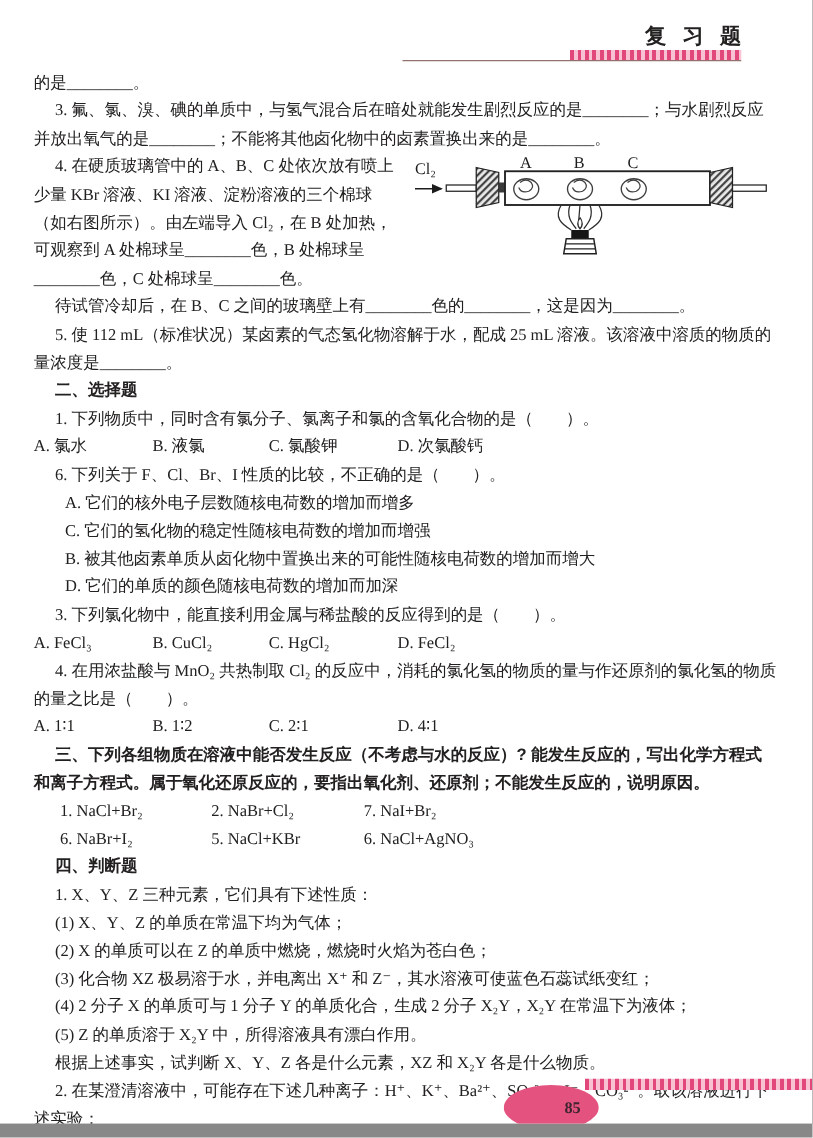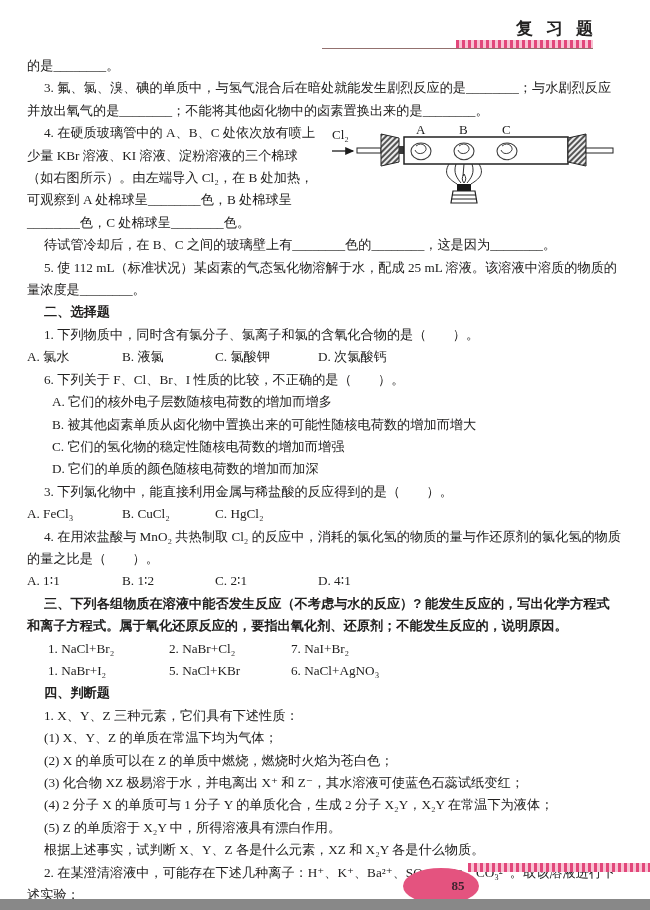--- a/index.html
+++ b/index.html
@@ -129,45 +129,46 @@
     <p class="ind sect">二、选择题</p>
     <p class="ind">1. 下列物质中，同时含有氯分子、氯离子和氯的含氧化合物的是（　　）。</p>
     <div class="opts4">
       <span>A. 氯水</span>
       <span>B. 液氯</span>
       <span>C. 氯酸钾</span>
       <span>D. 次氯酸钙</span>
     </div>
     <p class="ind">6. 下列关于 F、Cl、Br、I 性质的比较，不正确的是（　　）。</p>
     <p class="optline">A. 它们的核外电子层数随核电荷数的增加而增多</p>
+    <p class="optline">C. 它们的氢化物的稳定性随核电荷数的增加而增强</p>
     <p class="optline">B. 被其他卤素单质从卤化物中置换出来的可能性随核电荷数的增加而增大</p>
-    <p class="optline">C. 它们的氢化物的稳定性随核电荷数的增加而增强</p>
     <p class="optline">D. 它们的单质的颜色随核电荷数的增加而加深</p>
     <p class="ind">3. 下列氯化物中，能直接利用金属与稀盐酸的反应得到的是（　　）。</p>
     <div class="opts4">
       <span>A. FeCl₃</span>
       <span>B. CuCl₂</span>
       <span>C. HgCl₂</span>
+      <span>D. FeCl₂</span>
     </div>
     <p class="ind">4. 在用浓盐酸与 MnO₂ 共热制取 Cl₂ 的反应中，消耗的氯化氢的物质的量与作还原剂的氯化氢的物质的量之比是（　　）。</p>
     <div class="opts4">
       <span>A. 1∶1</span>
       <span>B. 1∶2</span>
       <span>C. 2∶1</span>
       <span>D. 4∶1</span>
     </div>
 
     <p class="ind sect">三、下列各组物质在溶液中能否发生反应（不考虑与水的反应）? 能发生反应的，写出化学方程式和离子方程式。属于氧化还原反应的，要指出氧化剂、还原剂；不能发生反应的，说明原因。</p>
     <div class="opts3">
       <span>1. NaCl+Br₂</span>
       <span>2. NaBr+Cl₂</span>
       <span>7. NaI+Br₂</span>
     </div>
     <div class="opts3">
-      <span>1. NaBr+I₂</span>
+      <span>6. NaBr+I₂</span>
       <span>5. NaCl+KBr</span>
       <span>6. NaCl+AgNO₃</span>
     </div>
 
     <p class="ind sect">四、判断题</p>
     <p class="ind">1. X、Y、Z 三种元素，它们具有下述性质：</p>
     <p class="ind">(1) X、Y、Z 的单质在常温下均为气体；</p>
     <p class="ind">(2) X 的单质可以在 Z 的单质中燃烧，燃烧时火焰为苍白色；</p>
     <p class="ind">(3) 化合物 XZ 极易溶于水，并电离出 X⁺ 和 Z⁻，其水溶液可使蓝色石蕊试纸变红；</p>
     <p class="ind">(4) 2 分子 X 的单质可与 1 分子 Y 的单质化合，生成 2 分子 X₂Y，X₂Y 在常温下为液体；</p>

